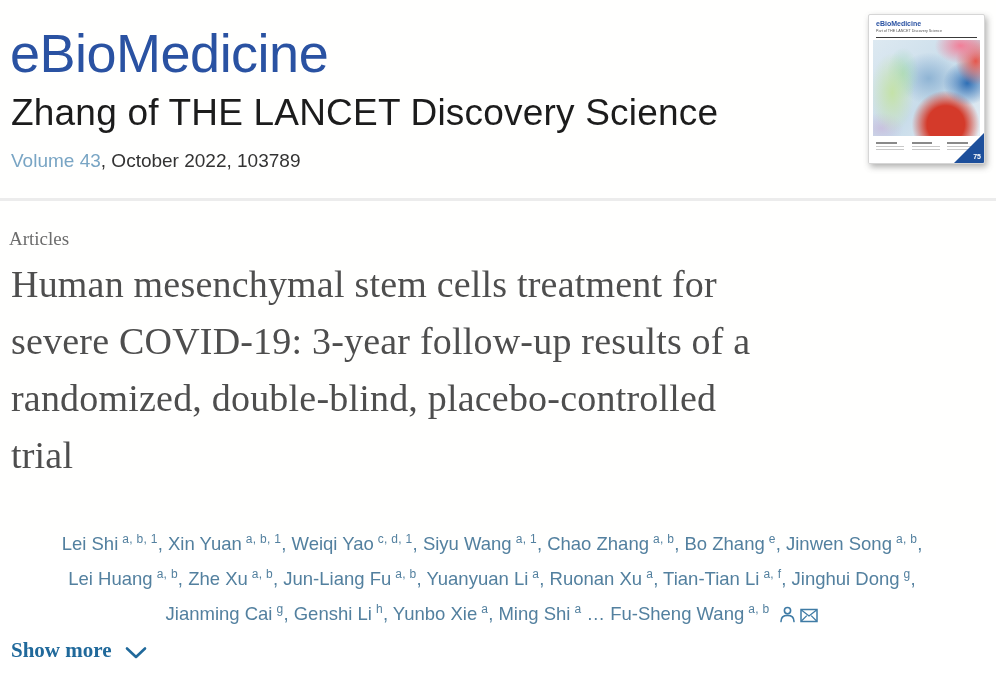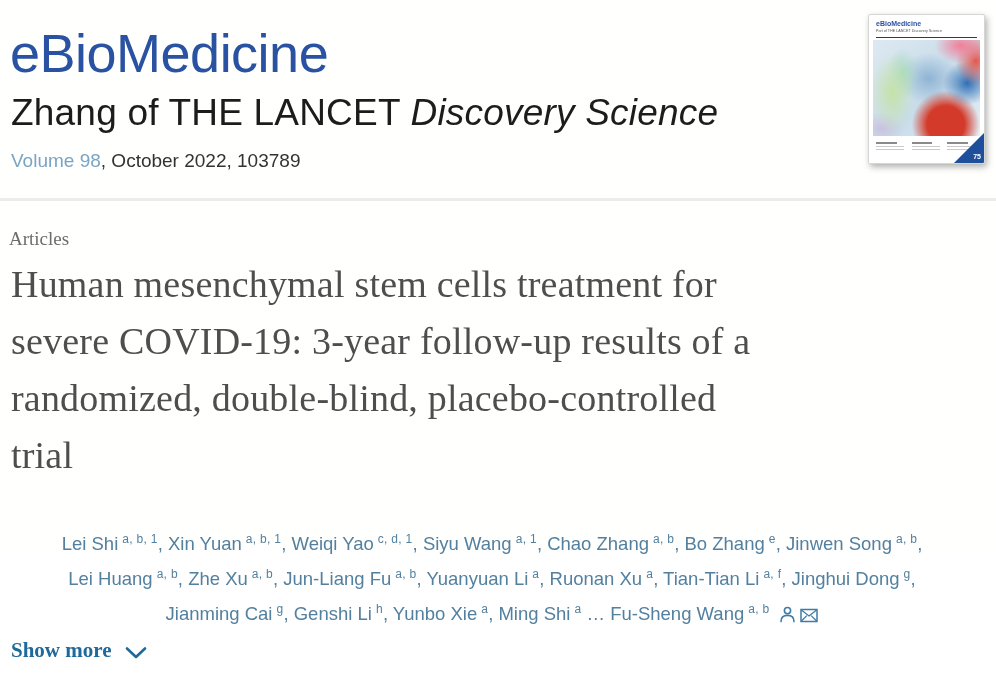--- a/index.html
+++ b/index.html
@@ -18,21 +18,21 @@
     font-family: "Liberation Sans", sans-serif;
     font-size: 54px; font-weight: 500; letter-spacing: -0.5px;
     color: #2a52a2; cursor: pointer;
   }
   .journal-subtitle {
     position: absolute; left: 11px; top: 92px;
     font-family: "Liberation Sans", sans-serif;
     font-size: 37px; font-weight: 400; color: #1c1c1c;
     letter-spacing: 0.2px;
   }
-  .journal-subtitle .italic-part { font-style: italic; }
+  .journal-subtitle .italic-part { }
   .volume-line {
     position: absolute; left: 11px; top: 150px;
     font-size: 19px; color: #333333;
   }
   .volume-link { color: #79a5c4; cursor: pointer; }
   .header-divider {
     position: absolute; left: 0; top: 198px; width: 996px; height: 3px;
     background: #ececec; border: none;
   }
 
@@ -120,21 +120,21 @@
 </style>
 </head>
 <body>
 
 <div class="page">
 
   <div class="journal-logo">eBioMedicine</div>
 
   <div class="journal-subtitle"><span>Zhang of THE LANCET </span><span class="italic-part">Discovery Science</span></div>
 
-  <div class="volume-line"><span class="volume-link">Volume 98</span><span>, October 2022, 103789</span></div>
+  <div class="volume-line"><span class="volume-link">Volume 43</span><span>, October 2022, 103789</span></div>
 
   <hr class="header-divider">
 
   <div class="cover">
     <div class="cover-head">
       <div class="cover-head-title">eBioMedicine</div>
       <div class="cover-head-sub">Part of THE LANCET Discovery Science</div>
     </div>
     <div class="cover-rule"></div>
     <div class="cover-art"></div>

